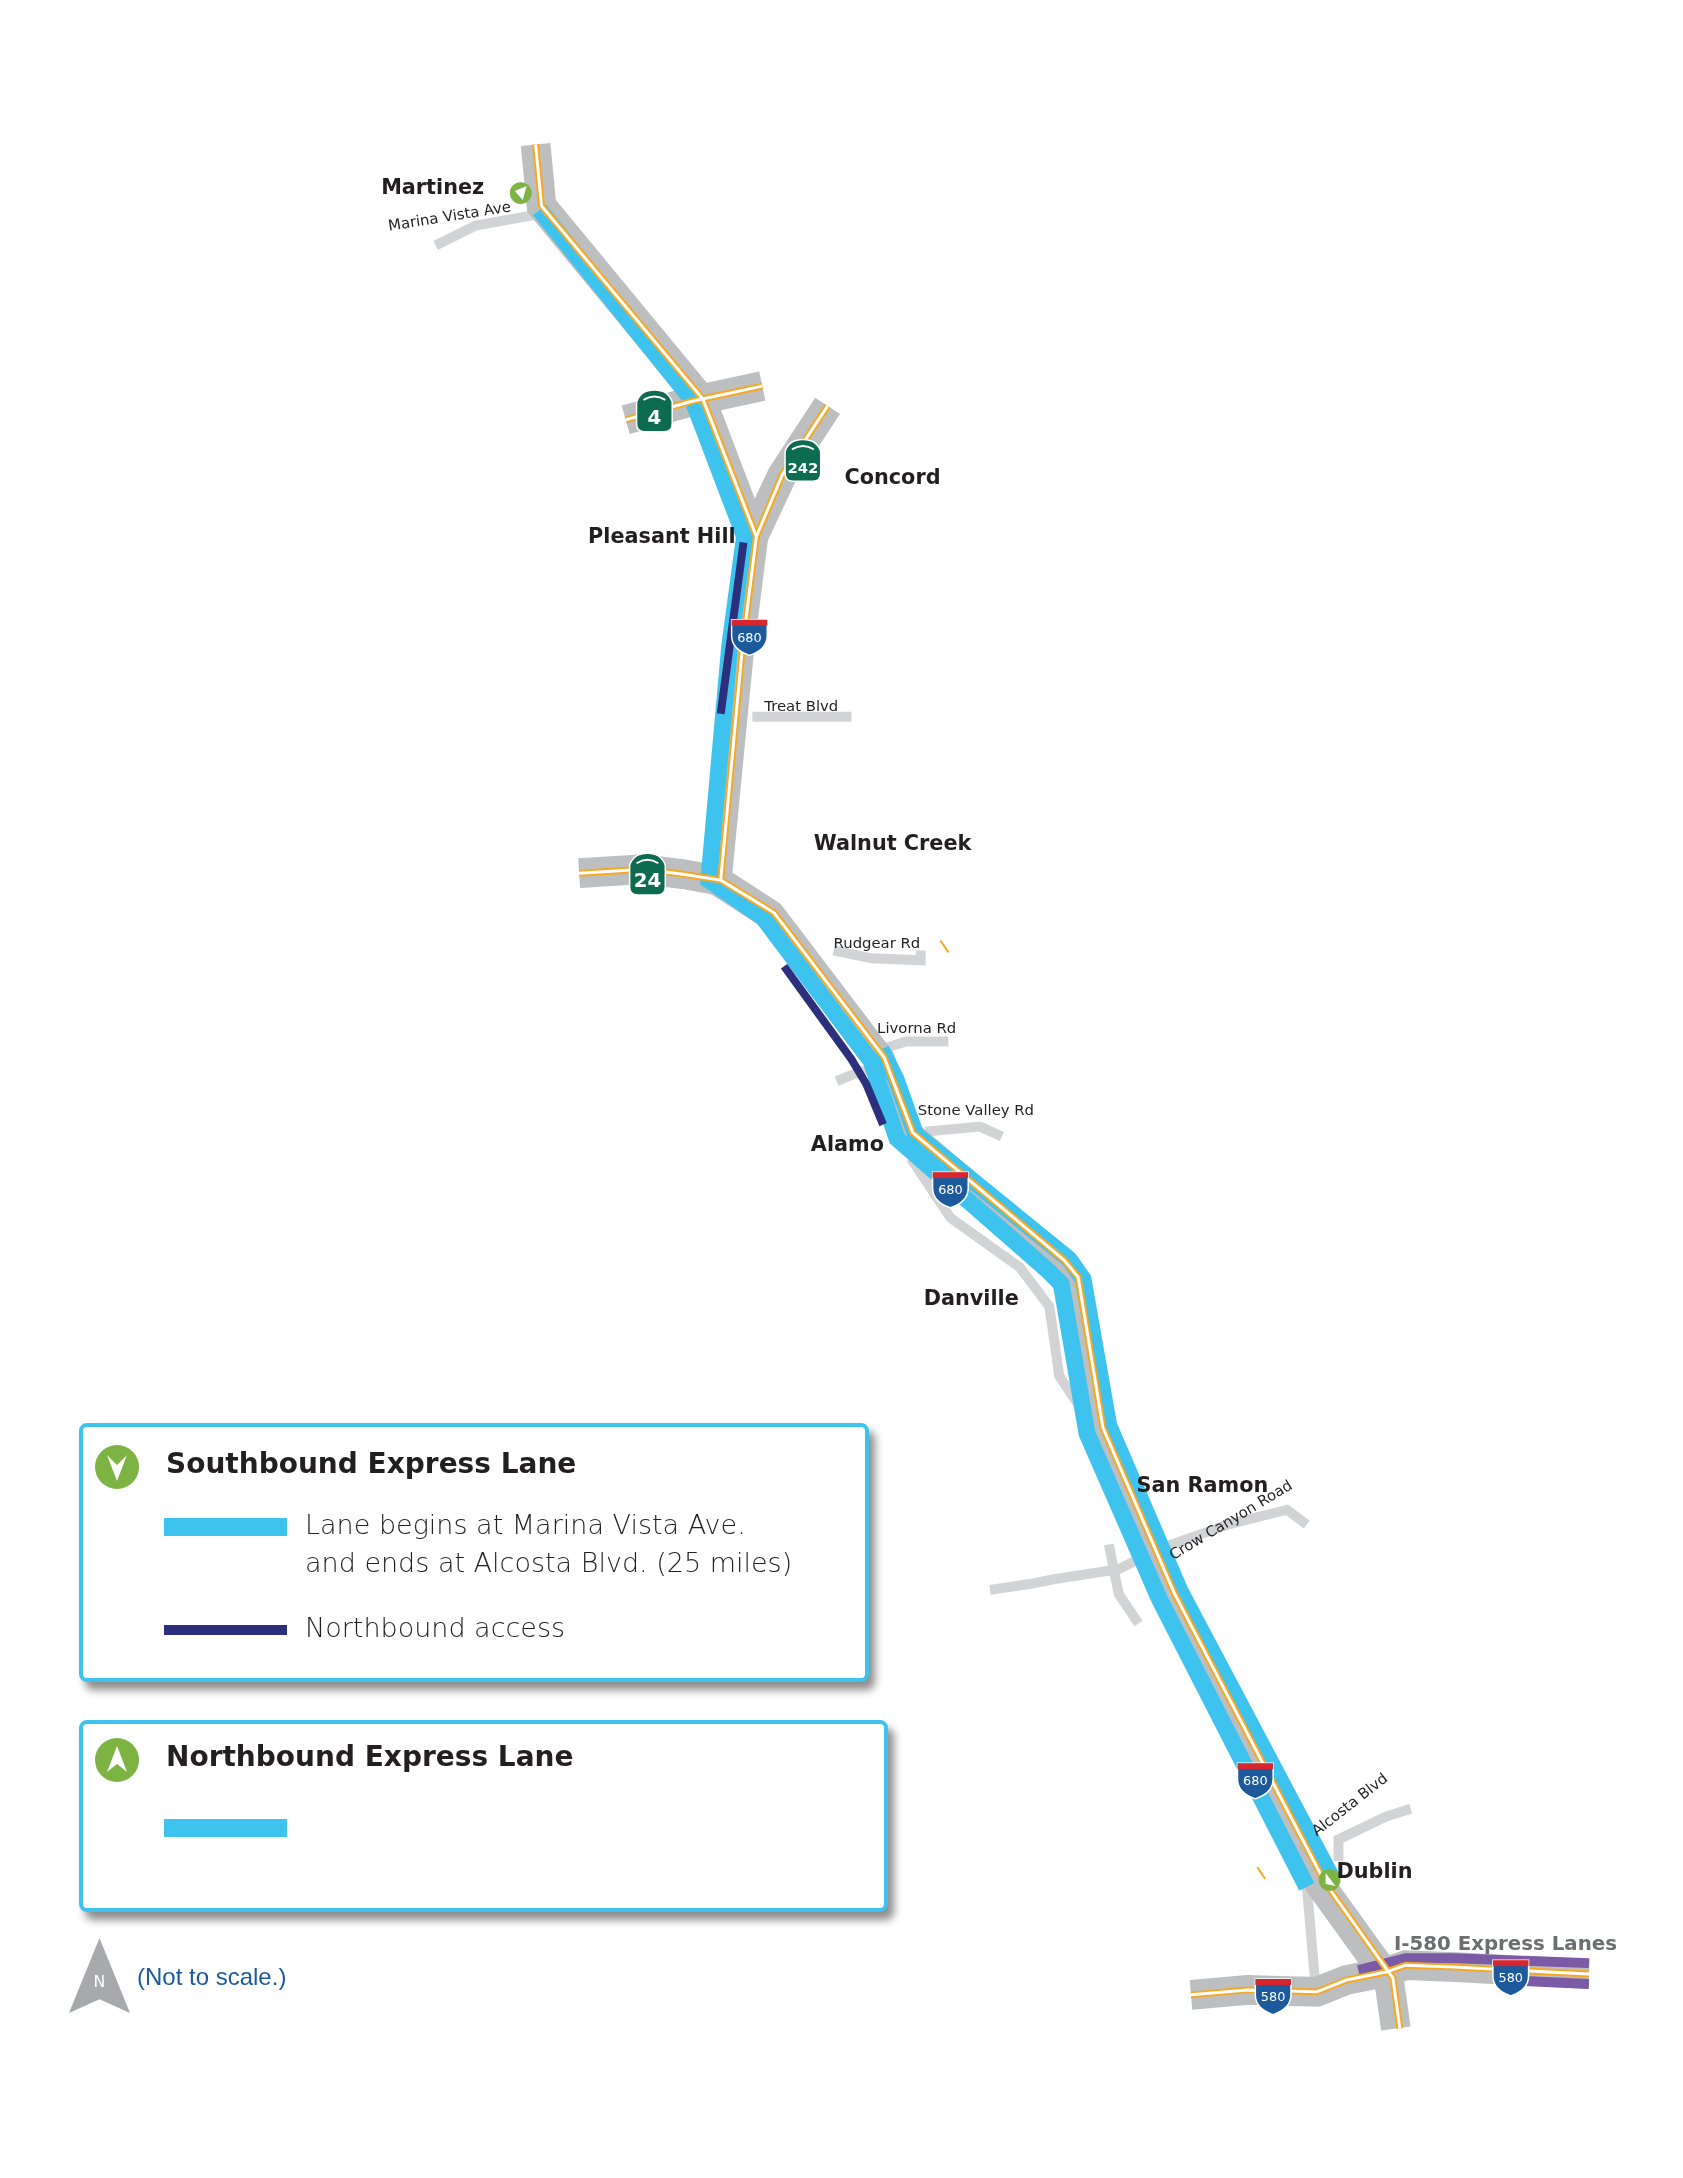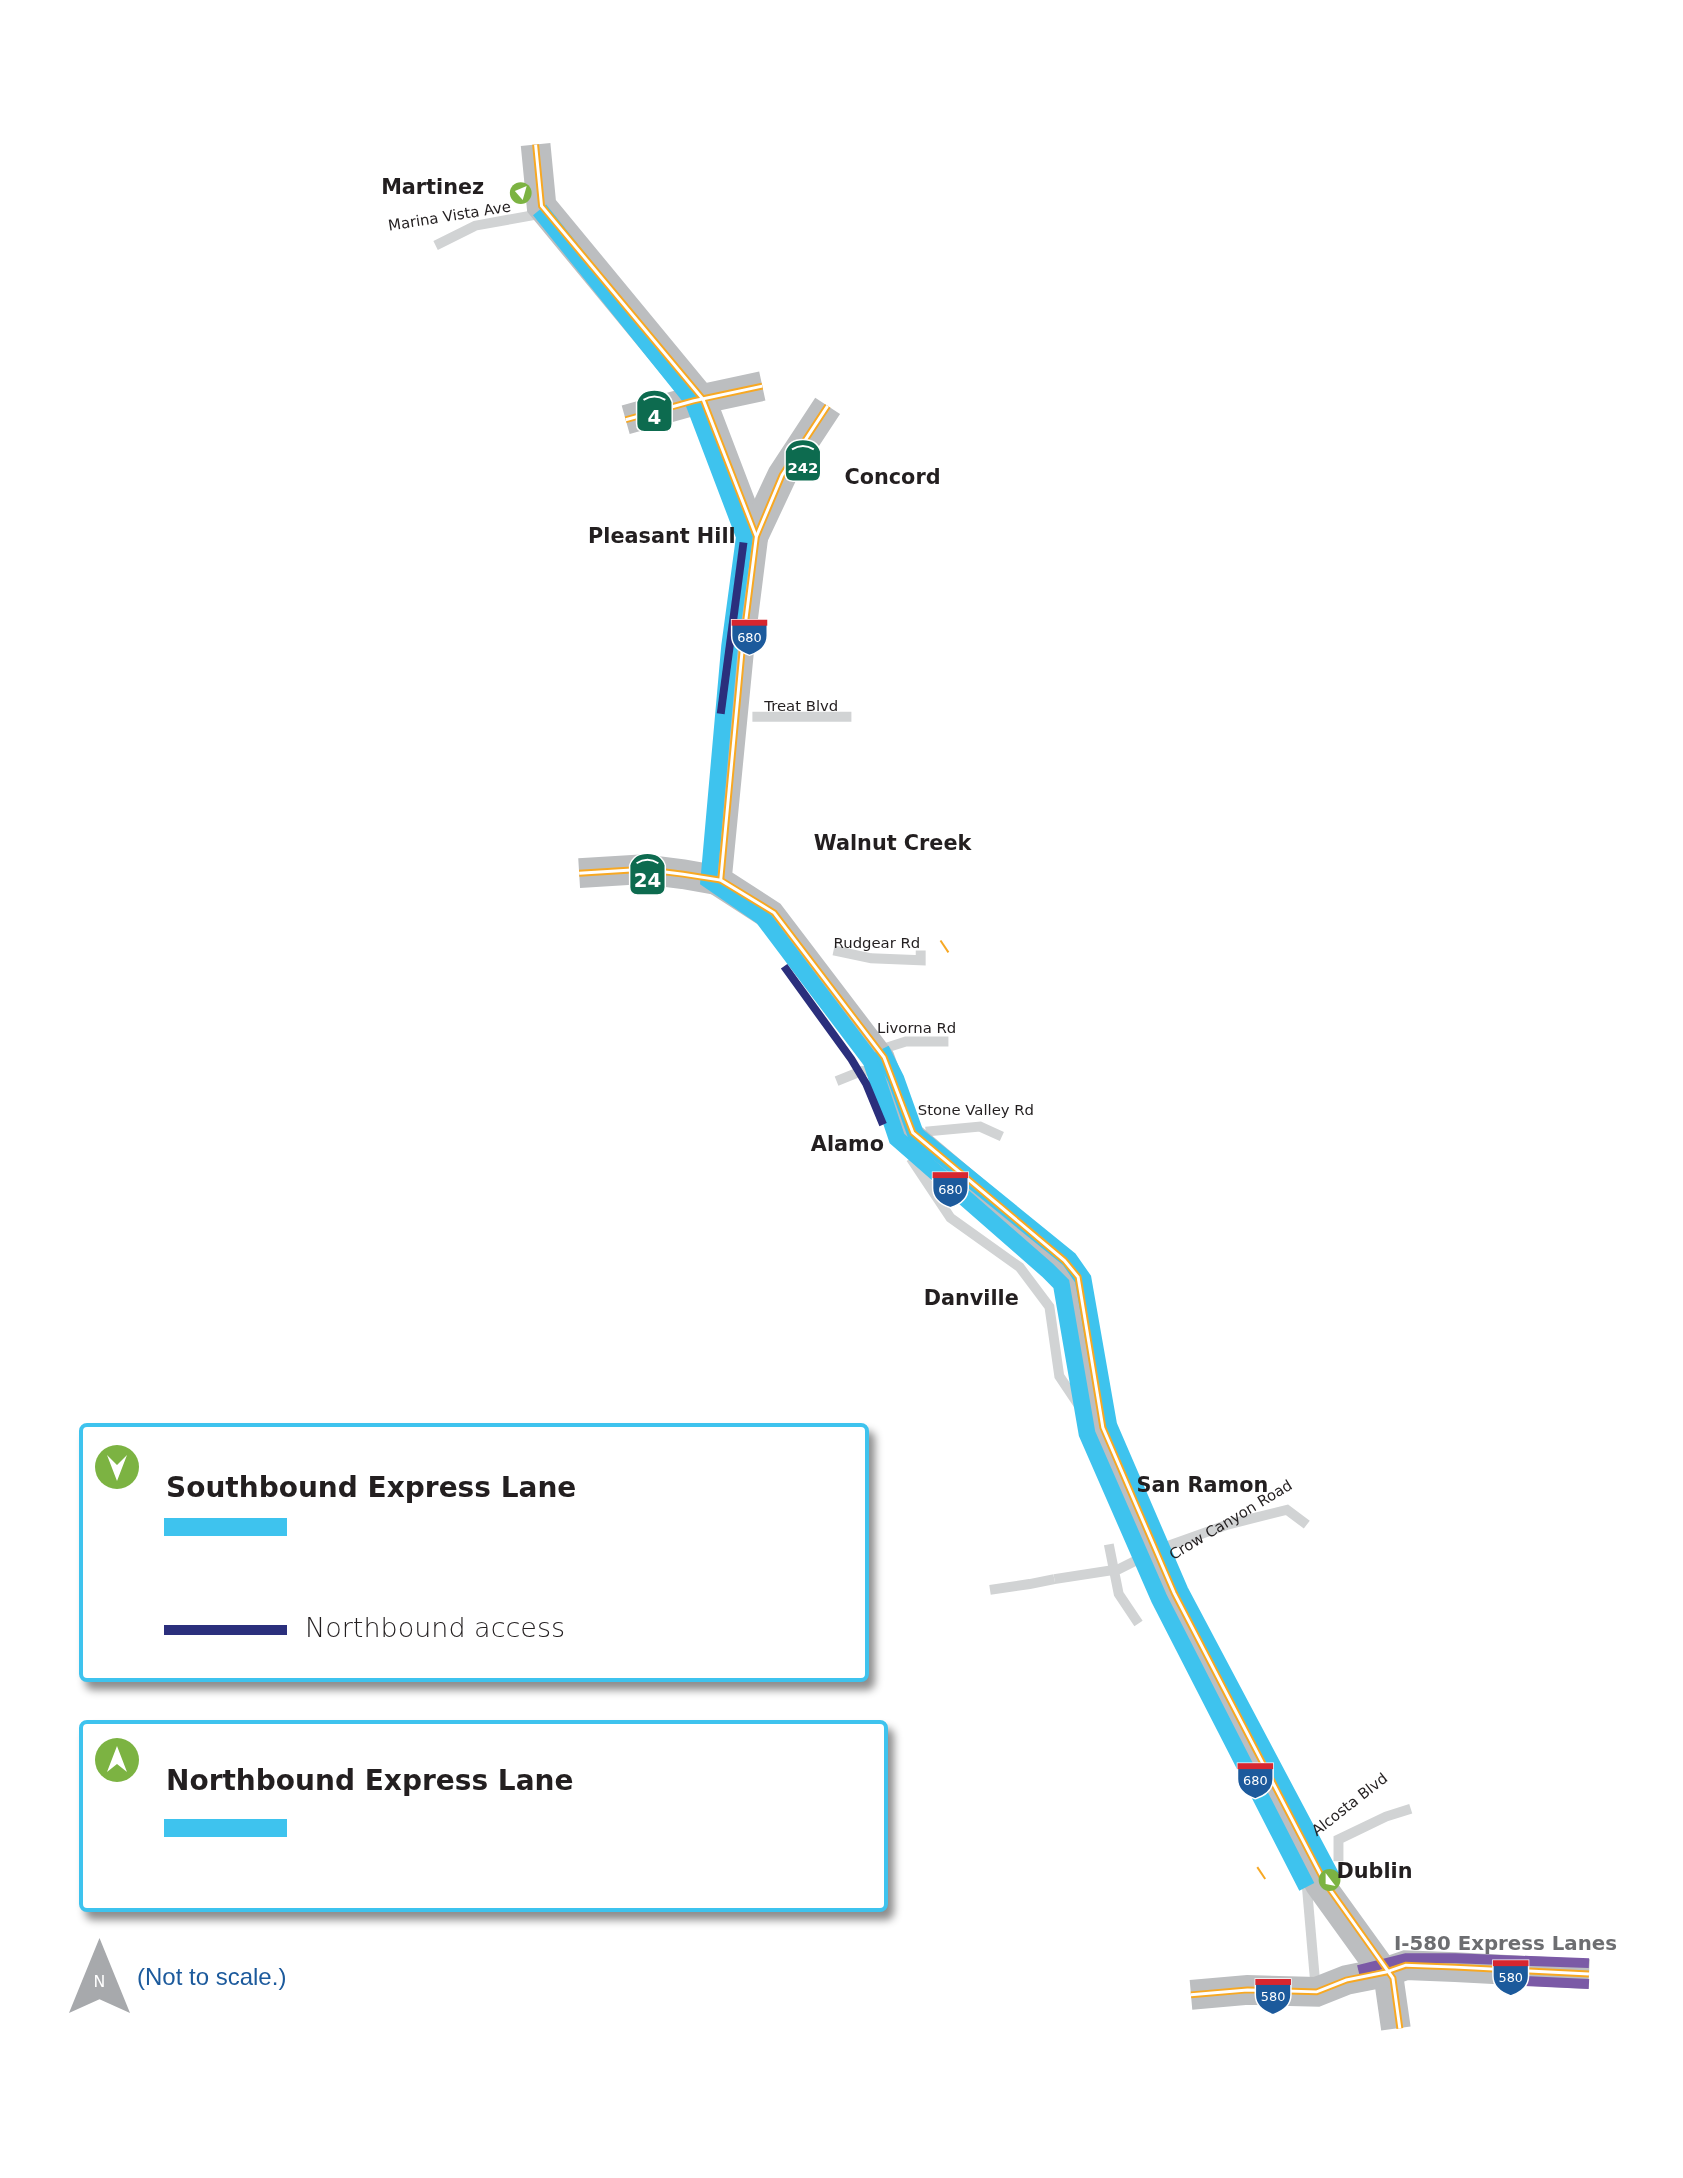--- a/index.html
+++ b/index.html
@@ -10,21 +10,21 @@
   .shield-num { font-family: "DejaVu Sans", sans-serif; font-weight: bold; fill: #ffffff; }
   .i-num { font-family: "DejaVu Sans", sans-serif; fill: #ffffff; font-size: 13px; }
   .express-label { font-family: "DejaVu Sans", sans-serif; font-weight: bold; font-size: 20px; fill: #6d6e71; }
 
   .legend-box {
     position: absolute; background: #fff; border: 4px solid #3ec3ee; border-radius: 8px;
     box-shadow: 6px 8px 8px rgba(0,0,0,0.45);
   }
   .legend-sb { left: 79px; top: 1423px; width: 782px; height: 251px; }
   .legend-nb { left: 79px; top: 1720px; width: 782px; height: 184px; padding-left: 19px; }
-  .legend-title { position: absolute; left: 83px; font-weight: bold; font-size: 28px; color: #231f20; font-family: "DejaVu Sans", sans-serif; margin-top: 24px; }
+  .legend-title { position: absolute; left: 83px; font-weight: bold; font-size: 28px; color: #231f20; font-family: "DejaVu Sans", sans-serif; }
   .legend-icon { position: absolute; left: 12px; width: 44px; height: 44px; border-radius: 50%; background: #7cb342; }
   .legend-swatch { position: absolute; left: 81px; width: 123px; }
   .swatch-light { background: #3ec3ee; height: 18px; }
   .swatch-dark { background: #2b2f7c; height: 10px; }
   .legend-text { position: absolute; left: 222px; font-size: 27px; line-height: 38px; color: #231f20; font-family: "DejaVu Sans", sans-serif; font-weight: 300; white-space: pre-line; }
   .north { position: absolute; left: 67px; top: 1938px; }
   .scale-note { position: absolute; left: 137px; top: 1963px; color: #1c5a9c; font-size: 24px; font-family: "Liberation Sans", sans-serif; }
 </style>
 </head>
 <body>
@@ -167,20 +167,22 @@
 </svg>
 
 <div class="legend-box legend-sb">
   <div class="legend-icon" style="top:18px;">
     <svg width="44" height="44" viewBox="0 0 44 44">
         <polygon points="12,10 22,20 32,10 22,36" fill="#ffffff"></polygon>
       </svg>
   </div>
   <div class="legend-title" style="top:20px;">Southbound Express Lane</div>
   <div class="legend-swatch swatch-light" style="top:91px;"></div>
+  <div class="legend-text" style="top:79px;">Lane begins at Marina Vista Ave.
+and ends at Alcosta Blvd. (25 miles)</div>
   <div class="legend-swatch swatch-dark" style="top:198px;"></div>
   <div class="legend-text" style="top:182px;">Northbound access</div>
 </div>
 
 <div class="legend-box legend-nb">
   <div class="legend-icon" style="top:14px;">
     <svg width="44" height="44" viewBox="0 0 44 44">
         <polygon points="22,8 32,34 22,26 12,34" fill="#ffffff"></polygon>
       </svg>
   </div>

